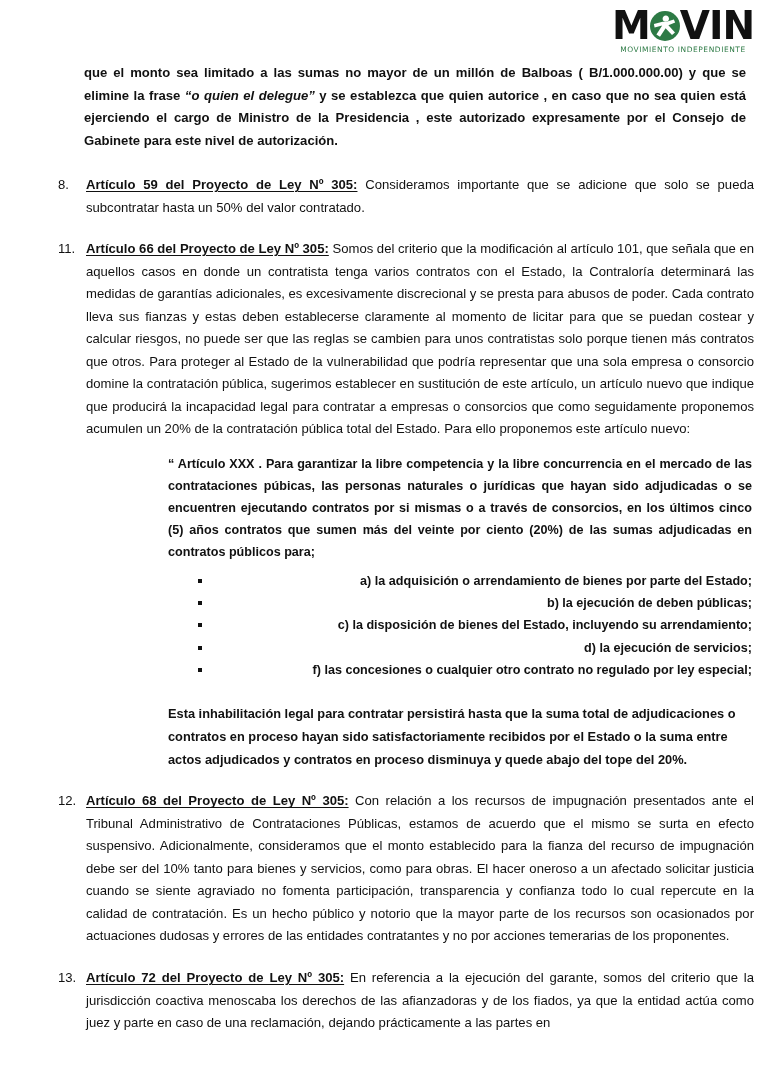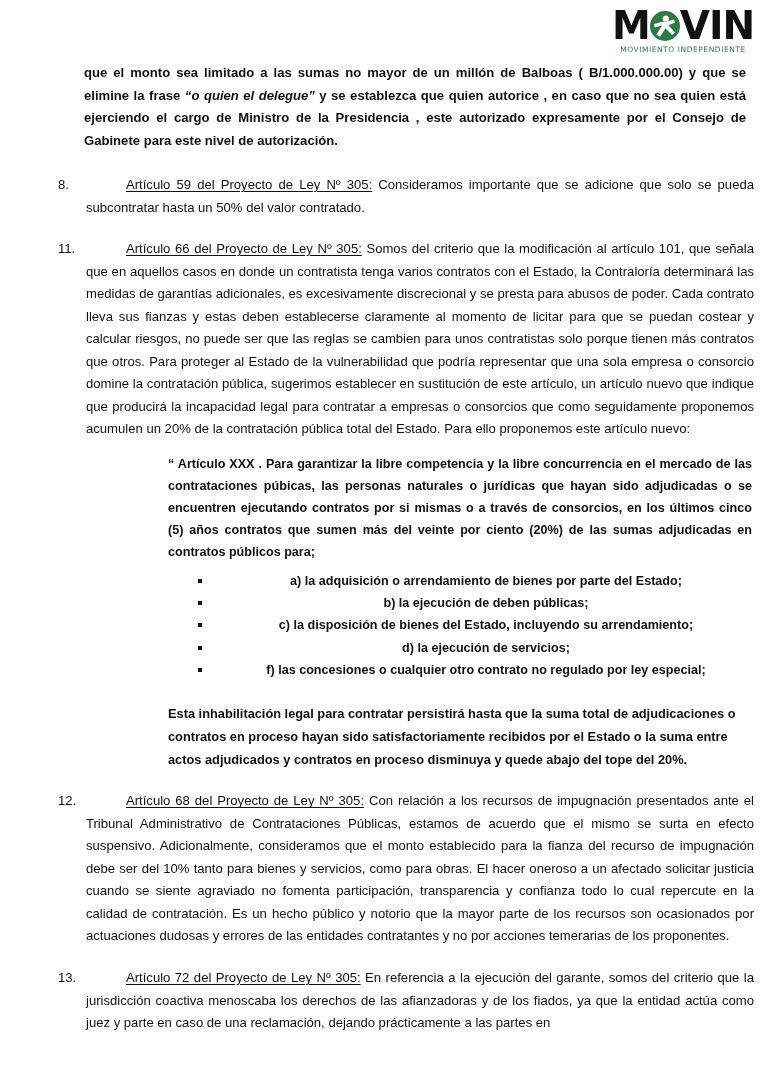--- a/index.html
+++ b/index.html
@@ -96,24 +96,23 @@
   ol.numbered > li .marker {
     position: absolute;
     left: 34px;
     top: 0;
     width: 26px;
     font-size: 13.1px;
     line-height: 1.72;
     color: #111111;
   }
   .art-title {
-    font-weight: normal;
+    font-weight: bold;
     text-decoration: underline;
     text-underline-offset: 2px;
-    margin-left: 40px;
   }
 
   
   .quote-block {
     margin: 12px 0 4px 0;
     padding-left: 82px;
     padding-right: 2px;
   }
   .quote-block .para {
     font-weight: bold;
@@ -126,21 +125,21 @@
     margin: 6px 0 0 0;
     padding: 0 0 0 26px;
   }
   ul.letters > li {
     position: relative;
     padding-left: 26px;
     font-size: 12.6px;
     line-height: 1.78;
     font-weight: bold;
     color: #111111;
-    text-align: center;
+    text-align: right;
   }
   ul.letters > li .sq {
     position: absolute;
     left: 4px;
     top: 9px;
     width: 4px;
     height: 4px;
     background: #111111;
   }
 

